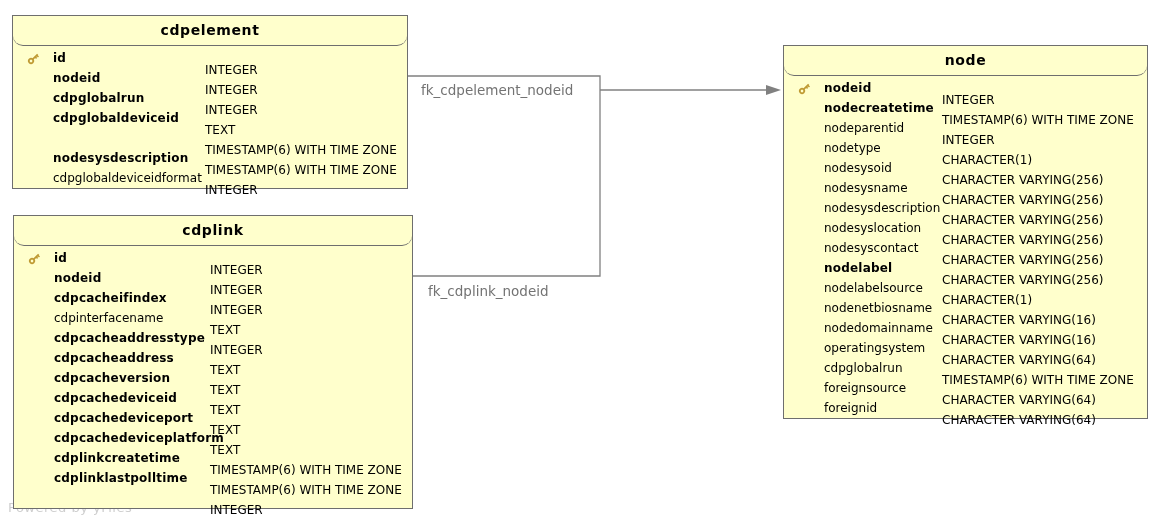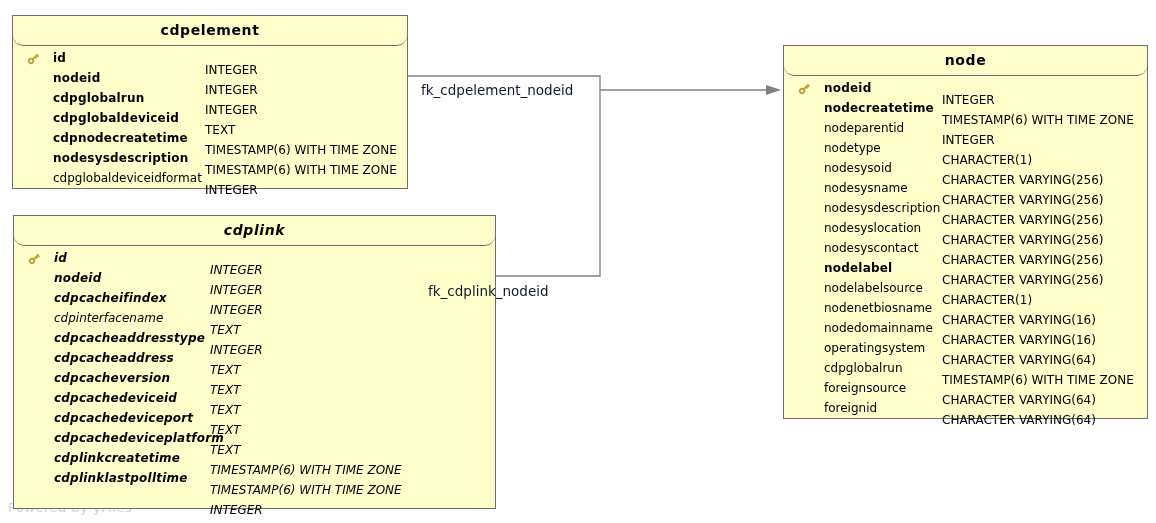--- a/index.html
+++ b/index.html
@@ -18,24 +18,24 @@
   }
   .t-rows{padding-top:2px;}
   .t-row{position:relative;height:20px;line-height:20px;font-size:12px;white-space:nowrap;}
   .t-key{
     position:absolute;left:13px;top:3px;width:15px;height:15px;display:inline-block;
   }
   .t-name{position:absolute;left:40px;top:0;}
   .t-name.bold{font-weight:bold;letter-spacing:0.2px;}
   .t-type{position:absolute;top:12px;left:var(--type-left);}
   #t-cdpelement{left:12px;top:15px;width:396px;--type-left:192px;}
-  #t-cdplink{left:13px;top:215px;width:483px;font-style:italic;--type-left:196px;}
+  #t-cdplink{left:13px;top:215px;width:400px;--type-left:196px;}
   #t-node{left:783px;top:45px;width:365px;--type-left:158px;}
   .edge-label{
-    position:absolute;z-index:3;font-size:13.5px;color:#0f172a;white-space:nowrap;
+    position:absolute;z-index:3;font-size:13.5px;color:#737373;white-space:nowrap;
   }
   #lbl-fk1{left:421px;top:82px;}
   #lbl-fk2{left:428px;top:283px;}
   .watermark{
     position:absolute;left:8px;top:500px;z-index:0;font-size:13px;color:#cfcfcf;
     letter-spacing:0.5px;
   }
 </style>
 </head>
 <body>
@@ -80,21 +80,20 @@
           <span class="t-name bold">cdpglobalrun</span>
           <span class="t-type">INTEGER</span>
         </div>
         <div class="t-row">
           <span class="t-key"></span>
           <span class="t-name bold">cdpglobaldeviceid</span>
           <span class="t-type">TEXT</span>
         </div>
         <div class="t-row">
           <span class="t-key"></span>
-          <span class="t-name bold">cdpnodecreatetime</span>
           <span class="t-type">TIMESTAMP(6) WITH TIME ZONE</span>
         </div>
         <div class="t-row">
           <span class="t-key"></span>
           <span class="t-name bold">nodesysdescription</span>
           <span class="t-type">TIMESTAMP(6) WITH TIME ZONE</span>
         </div>
         <div class="t-row">
           <span class="t-key"></span>
           <span class="t-name">cdpglobaldeviceidformat</span>

